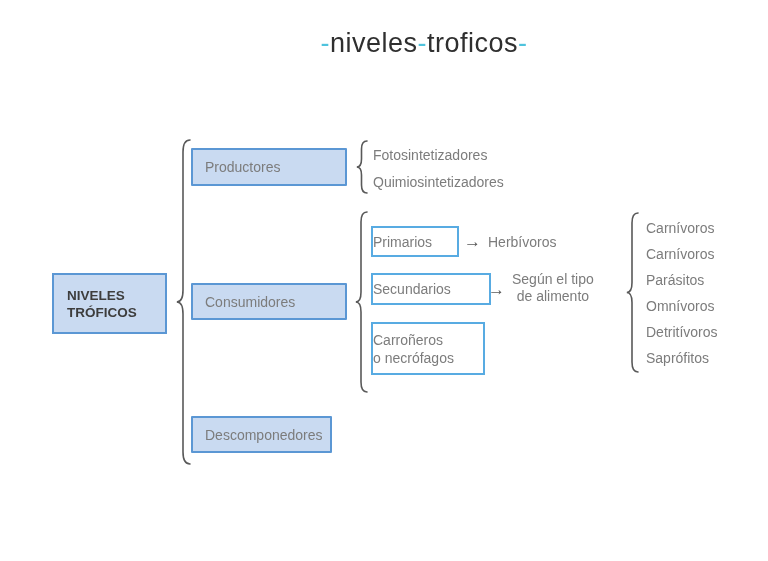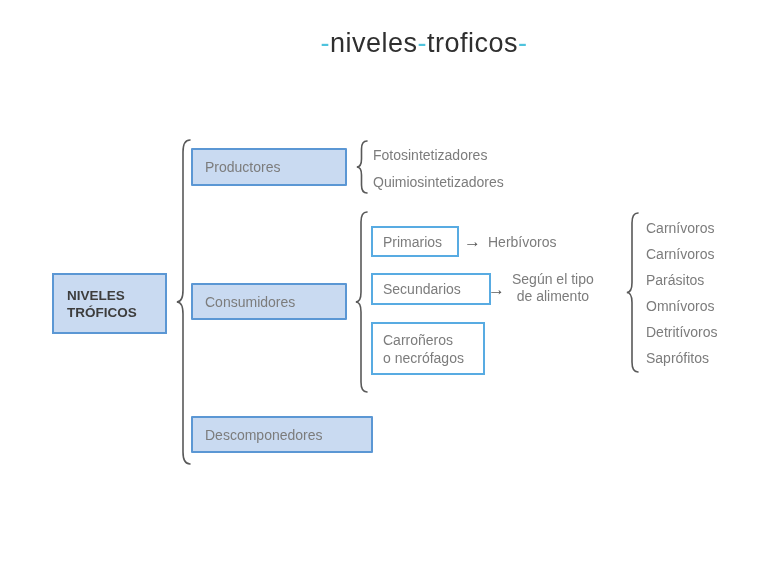--- a/index.html
+++ b/index.html
@@ -21,21 +21,21 @@
     padding-left:12px;border-radius:1px;
   }
   .rootbox{
     box-sizing:border-box;border:2px solid var(--box-border);background:var(--box-fill);
     color:var(--text-dark);font-weight:bold;font-size:13.5px;line-height:17px;
     display:flex;flex-direction:column;justify-content:center;padding-left:13px;
   }
   .subbox{
     box-sizing:border-box;border:2px solid var(--subbox-border);background:#ffffff;
     color:var(--text-gray);font-size:14px;display:flex;align-items:center;
-    padding-left:10px;
+    padding-left:0;
   }
   .subbox.multiline{flex-direction:column;align-items:flex-start;justify-content:center;line-height:18px;}
   
   .lbl{color:var(--text-gray);font-size:14px;line-height:16px;white-space:nowrap;}
   .note{color:var(--text-gray);font-size:14px;line-height:17px;white-space:nowrap;text-align:center;}
   .arrow{color:var(--brace);font-size:17px;line-height:17px;}
   
   svg.brace path{fill:none;stroke:var(--brace);stroke-width:1.6;stroke-linecap:round;}
   .typelist{line-height:26px;font-size:14px;color:var(--text-gray);margin-left:8px;}
   .typelist div{white-space:nowrap;}
@@ -100,15 +100,15 @@
 </svg>
 <div class="abs typelist" style="left:638px;top:215px;">
   <div>Carnívoros</div>
   <div>Carnívoros</div>
   <div>Parásitos</div>
   <div>Omnívoros</div>
   <div>Detritívoros</div>
   <div>Saprófitos</div>
 </div>
 
-<div class="abs box" style="left:191px;top:416px;width:182px;height:37px;">
+<div class="abs box" style="left:191px;top:416px;width:141px;height:37px;">
   <span>Descomponedores</span>
 </div>
 
 </body></html>

